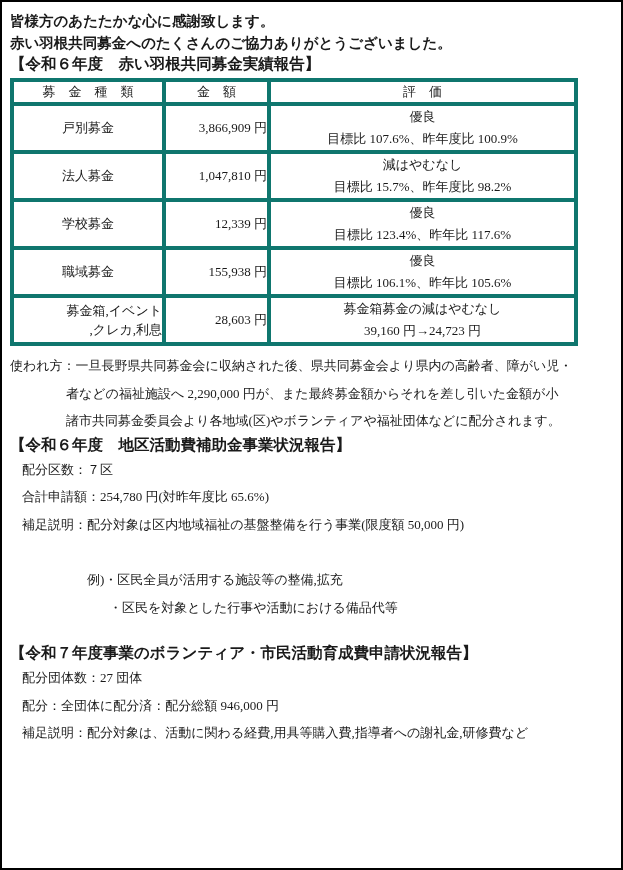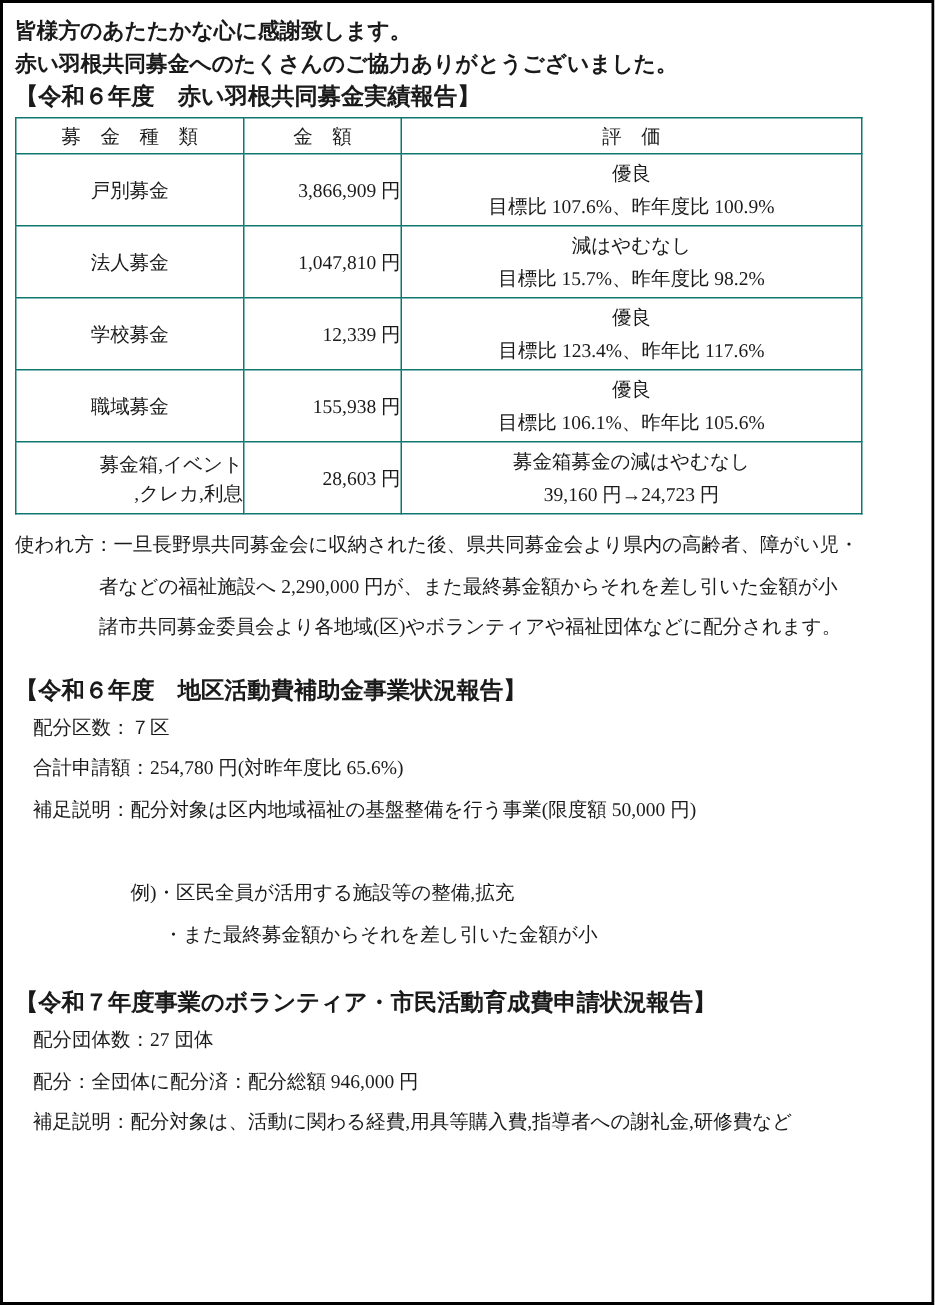--- a/index.html
+++ b/index.html
@@ -23,41 +23,41 @@
     font-weight: bold;
     line-height: 22px;
     white-space: nowrap;
   }
   .section-heading {
     font-size: 15.5px;
     font-weight: bold;
     white-space: nowrap;
   }
   .h1 { }
-  .h2 { margin-top: 18px; }
+  .h2 { }
   .h3 { margin-top: 22px; }
   .body-line {
     font-size: 13px;
     line-height: 27.5px;
     white-space: nowrap;
   }
   .sec1-lines { margin-top: 28px; }
   .indent-1 { padding-left: 12px; }
   .indent-cont { padding-left: 56px; }
   .indent-rei { padding-left: 77px; margin-top: 28px; }
   .indent-bullet { padding-left: 99px; }
   table.report-table {
     border-collapse: collapse;
     margin-top: 3px;
     table-layout: fixed;
     width: 564px;
   }
   table.report-table th,
   table.report-table td {
-    border: 1px solid #0f766e;
+    border: 4px solid #0f766e;
     font-size: 13px;
     font-weight: normal;
     vertical-align: middle;
     padding: 0;
   }
   table.report-table th { height: 24px; text-align: center; }
   table.report-table td { height: 48px; }
   .col-type  { width: 152px; }
   .col-amt   { width: 105px; }
   .col-eval  { width: 307px; }
@@ -146,21 +146,21 @@
     <div class="body-line indent-cont">諸市共同募金委員会より各地域(区)やボランティアや福祉団体などに配分されます。</div>
   </div>
 
   <div class="section-heading h2">【令和６年度　地区活動費補助金事業状況報告】</div>
 
   <div class="gap-sec">
     <div class="body-line indent-1">配分区数：７区</div>
     <div class="body-line indent-1">合計申請額：254,780 円(対昨年度比 65.6%)</div>
     <div class="body-line indent-1">補足説明：配分対象は区内地域福祉の基盤整備を行う事業(限度額 50,000 円)</div>
     <div class="body-line indent-rei">例)・区民全員が活用する施設等の整備,拡充</div>
-    <div class="body-line indent-bullet">・また最終募金額からそれを差し引いた金額が小</div>
+    <div class="body-line indent-bullet">・区民を対象とした行事や活動における備品代等</div>
   </div>
 
   <div class="section-heading h3">【令和７年度事業のボランティア・市民活動育成費申請状況報告】</div>
 
   <div class="gap-sec">
     <div class="body-line indent-1">配分団体数：27 団体</div>
     <div class="body-line indent-1">配分：全団体に配分済：配分総額 946,000 円</div>
     <div class="body-line indent-1">補足説明：配分対象は、活動に関わる経費,用具等購入費,指導者への謝礼金,研修費など</div>
   </div>
 

